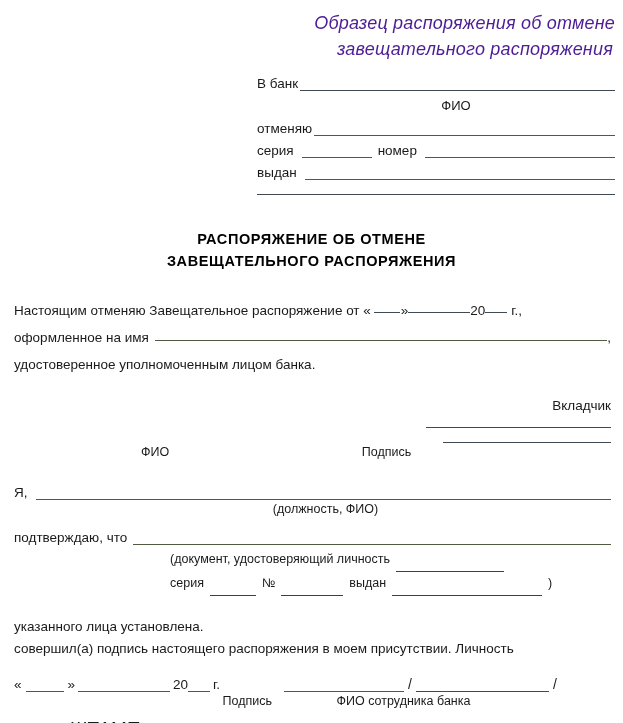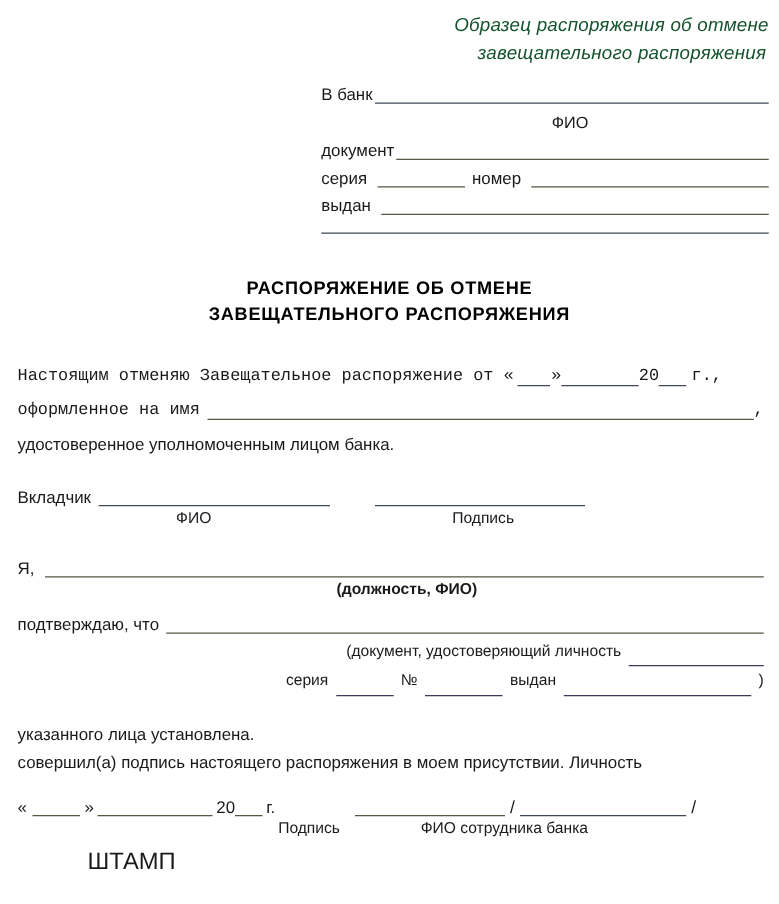--- a/index.html
+++ b/index.html
@@ -14,23 +14,23 @@
     color: #1a1a1a;
     overflow: hidden;
     position: relative;
   }
 
   
   .doc-caption {
     text-align: right;
     padding: 10px 8px 0 0;
     font-style: italic;
-    font-size: 15px;
+    font-size: 18px;
     line-height: 1.45;
-    color: #14532d;
+    color: #4c1d95;
     letter-spacing: 0.2px;
   }
   .doc-caption .cap-line { display: block; }
   .doc-caption .cap-line2 { padding-right: 2px; }
 
   
   .addressee {
     margin: 14px 8px 0 0;
     width: 358px;
     margin-left: auto;
@@ -84,61 +84,61 @@
   .body-wrap {
     padding: 0 12px 0 14px;
     font-size: 13.5px;
   }
   .para {
     margin-top: 26px;
     line-height: 1.72;
   }
   .inline-row {
     display: flex;
-    align-items: center;
+    align-items: flex-start;
     white-space: nowrap;
-    font-family: Liberation Mono, monospace;
   }
   .txt { flex: 0 0 auto; }
   .u-short { flex: 0 0 26px; border-bottom: 1.6px solid #404a55; height: 13px; }
   .u-mid   { flex: 0 0 62px; border-bottom: 1.6px solid #404a55; height: 13px; }
   .u-tiny  { flex: 0 0 22px; border-bottom: 1.6px solid #404a55; height: 13px; }
   .row-tight { margin-bottom: 4px; }
 
   
   .two-col {
     display: flex;
     align-items: flex-end;
     margin-top: 22px;
+    flex-direction: column;
   }
   .line-a { width: 185px; border-bottom: 1.6px solid #404a55; height: 14px; margin-left: 6px; }
   .line-b { width: 168px; border-bottom: 1.6px solid #404a55; height: 14px; margin-left: 36px; }
   .cap-row {
     display: flex;
     font-size: 12.5px;
     margin-top: 2px;
   }
   .cap-a { width: 258px; text-align: center; padding-left: 12px;}
   .cap-b { width: 205px; text-align: center; }
 
   
   .ya-row { display: flex; align-items: flex-end; margin-top: 26px; }
   .ya-line { flex: 1 1 auto; border-bottom: 1.6px solid #4e5a42; height: 14px; margin-left: 8px; }
-  .ya-cap { text-align: center; font-size: 12.5px; margin-top: 2px; padding-left: 26px; font-weight: bold; }
+  .ya-cap { text-align: center; font-size: 12.5px; margin-top: 2px; padding-left: 26px; }
 
   
   .conf-row { display: flex; align-items: flex-end; margin-top: 14px; }
   .conf-line { flex: 1 1 auto; border-bottom: 1.6px solid #4e5a42; height: 14px; margin-left: 6px; }
   .paren-block {
     margin-top: 3px;
     padding-left: 156px;
     font-size: 12.5px;
     line-height: 1.9;
   }
-  .pb-row { display: flex; align-items: flex-end; justify-content: flex-end; }
+  .pb-row { display: flex; align-items: flex-end; }
   .pb-fill { border-bottom: 1.4px solid #3b3b5c; height: 12px; }
   .w110 { width: 108px; }
   .w46  { width: 46px; }
   .w62  { width: 62px; }
   .w148 { width: 150px; }
   .sp { display: inline-block; width: 6px; }
 
   
   .closing { margin-top: 20px; line-height: 1.62; }
 
@@ -182,21 +182,21 @@
 
   <div class="a-row">
     <span class="a-label">В банк</span>
     <span class="fill dark"></span>
   </div>
 
 
   <div class="sub-center">ФИО</div>
 
   <div class="a-row">
-    <span class="a-label">документ</span>
+    <span class="a-label">отменяю</span>
     <span class="fill"></span>
   </div>
 
   <div class="a-row">
     <span class="a-label">серия</span>
     <span class="fill gap-left gap-right" style="flex:0 0 70px"></span>
     <span class="a-label">номер</span>
     <span class="fill gap-left"></span>
   </div>
 

